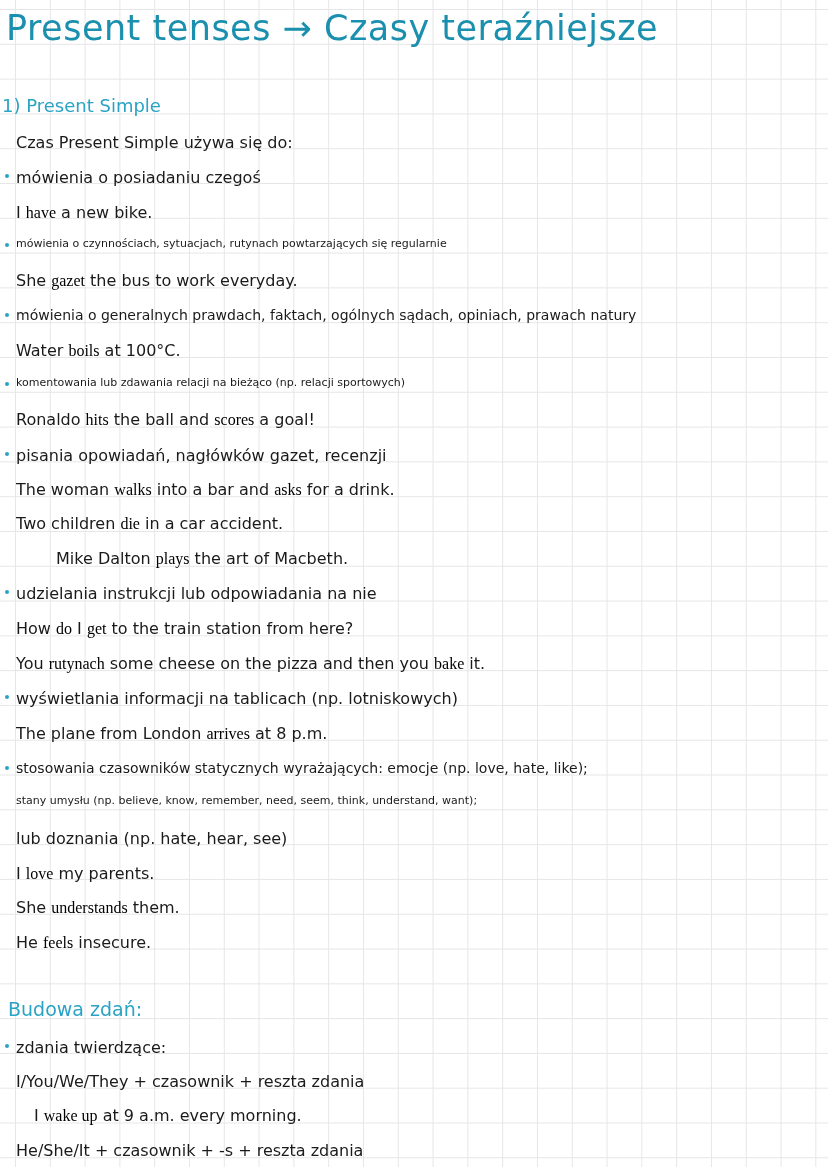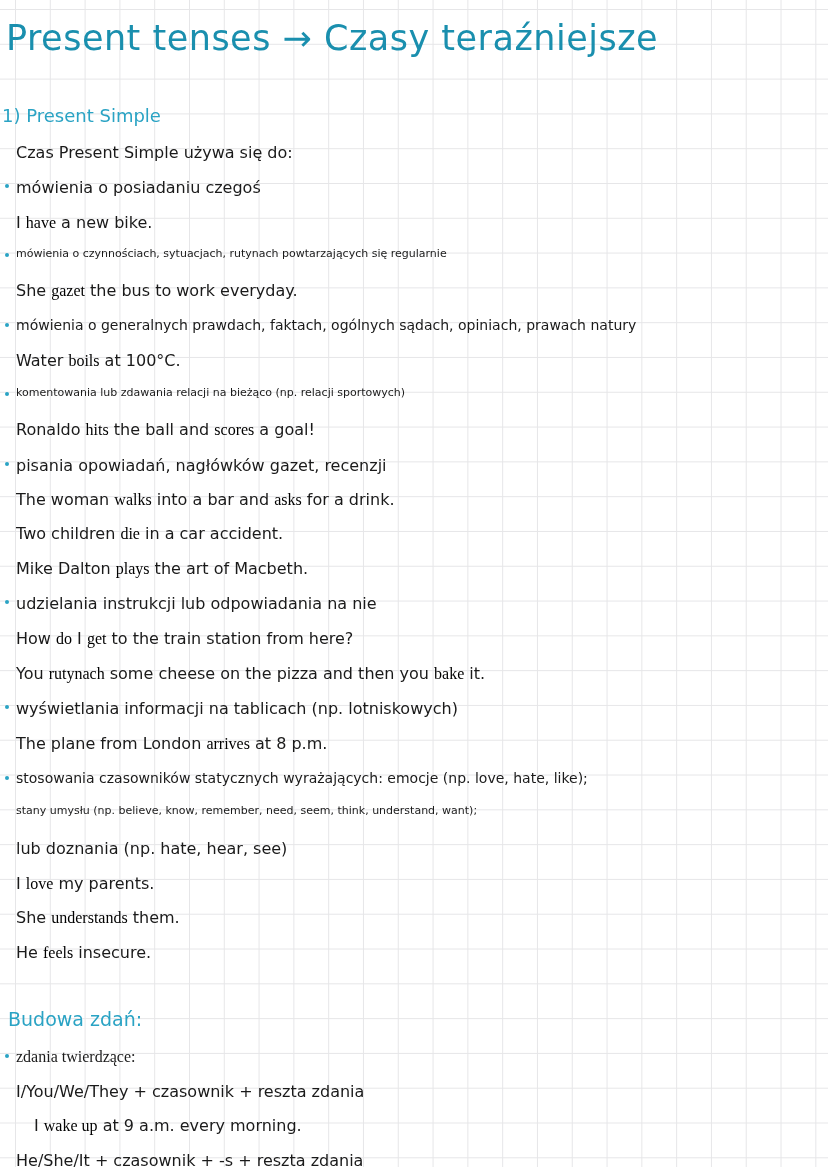--- a/index.html
+++ b/index.html
@@ -7,21 +7,21 @@
     width: 828px; height: 1167px; overflow: hidden; position: relative;
     background-color: #ffffff;
     background-image:
       linear-gradient(to right, #e6e6e8 1px, transparent 1px),
       linear-gradient(to bottom, #e6e6e8 1px, transparent 1px);
     background-size: 34.8px 34.8px, 34.8px 34.8px;
     background-position: 15px 9px, 15px 9px;
     font-family: "DejaVu Sans", sans-serif;
     color: #1a1a1a;
   }
-  .page { position: absolute; left: 0; top: 10px; width: 828px; height: 1041px; }
+  .page { position: absolute; left: 0; top: 0; width: 828px; height: 1041px; }
   .title {
     position: absolute; left: 6px; top: 8px;
     font-size: 35px; color: #1a8fae; letter-spacing: 0.5px;
     font-family: "DejaVu Sans", sans-serif; font-weight: normal;
     white-space: nowrap;
   }
   .heading {
     position: absolute; font-size: 18px; color: #2aa3c4; white-space: nowrap;
   }
   .line {
@@ -54,35 +54,35 @@
 
   <div class="line xs" style="top:307px;"><span class="dot"></span><span>mówienia o generalnych prawdach, faktach, ogólnych sądach, opiniach, prawach natury</span></div>
   <div class="line" style="top:341px;"><span>Water </span><span class="hl">boils</span><span> at 100°C.</span></div>
 
   <div class="line small" style="top:376px;"><span class="dot"></span><span>komentowania lub zdawania relacji na bieżąco (np. relacji sportowych)</span></div>
   <div class="line" style="top:410px;"><span>Ronaldo </span><span class="hl">hits</span><span> the ball and </span><span class="hl">scores</span><span> a goal!</span></div>
 
   <div class="line" style="top:446px;"><span class="dot"></span><span>pisania opowiadań, nagłówków gazet, recenzji</span></div>
   <div class="line" style="top:480px;"><span>The woman </span><span class="hl">walks</span><span> into a bar and </span><span class="hl">asks</span><span> for a drink.</span></div>
   <div class="line" style="top:514px;"><span>Two children </span><span class="hl">die</span><span> in a car accident.</span></div>
-  <div class="line" style="top:549px;"><span>Mike Dalton </span><span class="hl">plays</span><span> the art of Macbeth.</span></div>
+  <div class="line" style="top:549px;margin-left:40px;"><span>Mike Dalton </span><span class="hl">plays</span><span> the art of Macbeth.</span></div>
 
   <div class="line" style="top:584px;"><span class="dot"></span><span>udzielania instrukcji lub odpowiadania na nie</span></div>
   <div class="line" style="top:619px;"><span>How </span><span class="hl">do</span><span> I </span><span class="hl">get</span><span> to the train station from here?</span></div>
   <div class="line" style="top:654px;"><span>You </span><span class="hl">rutynach</span><span> some cheese on the pizza and then you </span><span class="hl">bake</span><span> it.</span></div>
 
   <div class="line" style="top:689px;"><span class="dot"></span><span>wyświetlania informacji na tablicach (np. lotniskowych)</span></div>
   <div class="line" style="top:724px;"><span>The plane from London </span><span class="hl">arrives</span><span> at 8 p.m.</span></div>
 
   <div class="line xs" style="top:760px;text-align:center;"><span class="dot"></span><span>stosowania czasowników statycznych wyrażających: emocje (np. love, hate, like);</span></div>
   <div class="line small" style="top:794px;">stany umysłu (np. believe, know, remember, need, seem, think, understand, want);</div>
   <div class="line" style="top:829px;">lub doznania (np. hate, hear, see)</div>
   <div class="line" style="top:864px;"><span>I </span><span class="hl">love</span><span> my parents.</span></div>
   <div class="line" style="top:898px;"><span>She </span><span class="hl">understands</span><span> them.</span></div>
   <div class="line" style="top:933px;"><span>He </span><span class="hl">feels</span><span> insecure.</span></div>
 
   <div class="heading" style="left:8px; top:998px; font-size:19px;">Budowa zdań:</div>
-  <div class="line" style="top:1038px;font-family:Liberation Serif, serif;"><span class="dot"></span><span>zdania twierdzące:</span></div>
+  <div class="line" style="top:1038px;"><span class="dot"></span><span>zdania twierdzące:</span></div>
   <div class="line" style="top:1072px;">I/You/We/They + czasownik + reszta zdania</div>
   <div class="line" style="top:1106px;margin-left:18px;"><span>I </span><span class="hl">wake up</span><span> at 9 a.m. every morning.</span></div>
   <div class="line" style="top:1141px;">He/She/It + czasownik + -s + reszta zdania</div>
 
 </div>
 
 </body></html>

